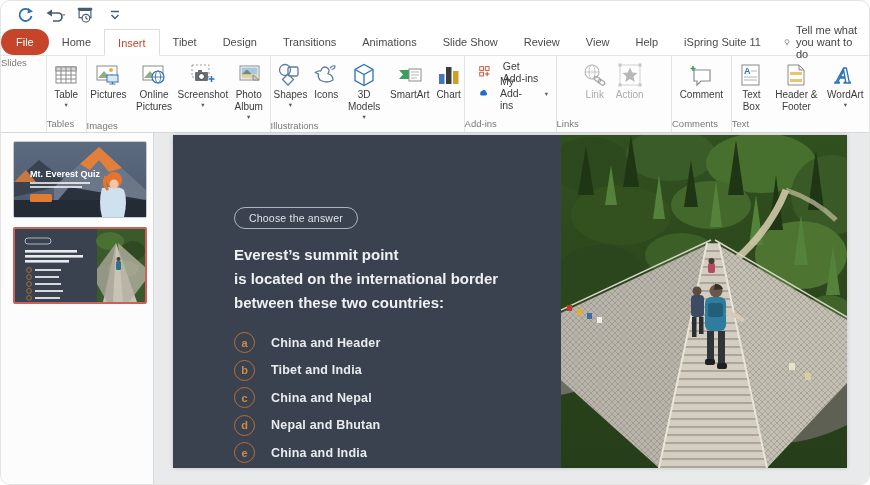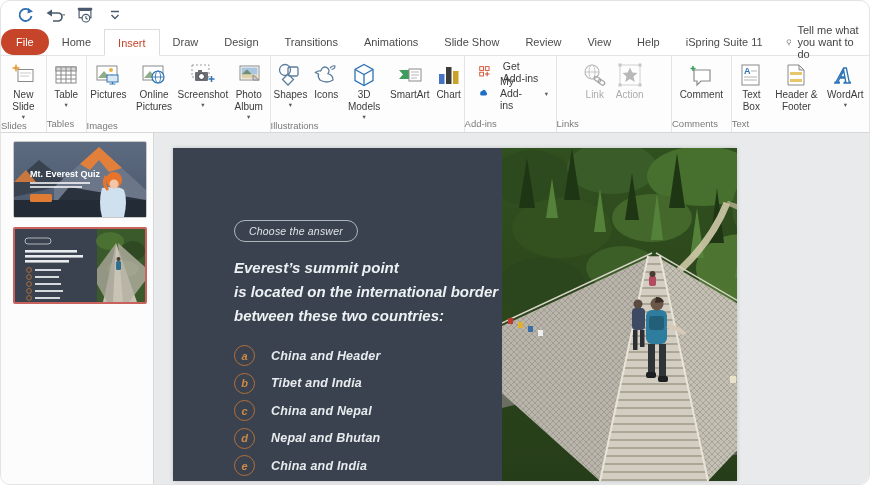--- a/index.html
+++ b/index.html
@@ -26,22 +26,22 @@
   .bigbtn.disabled .blabel{color:#ababab;}
   .caret{font-size:6.5px;color:#5a5a5a;line-height:5px;margin-top:1px;}
   .smallbtn{display:flex;align-items:center;gap:13px;font-size:10.5px;color:#3c3c3c;height:21px;padding:0 4px;cursor:pointer;}
   .addins .rbody{flex-direction:column;justify-content:flex-start;align-items:flex-start;padding:5px 8px 0 10px;}
   
   .content{display:flex;height:353px;}
   .thumbs{width:153px;background:#fcfcfc;border-right:1px solid #d8d8d8;padding:8px 7px 0 12px;}
   .thumb{width:134px;height:77px;border:1px solid #c9c9c9;border-radius:2px;overflow:hidden;margin-bottom:9px;cursor:pointer;}
   .thumb.selected{border:2px solid #c9625c;}
   .canvas{flex:1;background:#e9eaeb;position:relative;}
-  .slide{position:absolute;left:19px;top:15px;width:564px;height:333px;display:flex;
-         box-shadow:0 0 4px rgba(0,0,0,.18);font-style:italic;}
+  .slide{position:absolute;left:19px;top:2px;width:674px;height:333px;display:flex;
+         box-shadow:0 0 4px rgba(0,0,0,.18);}
   .qpanel{width:388px;background:#39424E;color:#eef1f3;padding:72px 0 0 61px;}
   .pill{display:inline-block;font-size:10.5px;color:#dfe3e6;border:1px solid #aeb5bc;border-radius:11px;
         padding:4px 14px;letter-spacing:.2px;cursor:pointer;}
   .question{margin-top:14px;font-size:15px;font-weight:bold;line-height:24px;color:#eef1f3;cursor:pointer;}
   .opts{margin-top:17px;}
   .opt{display:flex;align-items:center;height:21px;margin-bottom:6.5px;cursor:pointer;}
   .badge{width:21px;height:21px;border:1.5px solid #b5703a;border-radius:50%;color:#cf8a4a;
          font-size:11px;font-weight:bold;display:flex;align-items:center;justify-content:center;}
   .optlabel{margin-left:16px;font-size:12.5px;font-weight:600;color:#e9ecee;letter-spacing:.2px;}
   .photo{width:286px;height:333px;overflow:hidden;cursor:pointer;}
@@ -78,21 +78,21 @@
           <line x1="1" y1="1.5" x2="9" y2="1.5" stroke="#4a5b6e" stroke-width="1.4"></line>
           <polyline points="1.5,5 5,8.5 8.5,5" stroke="#4a5b6e" stroke-width="1.4" fill="none"></polyline>
         </svg>
     </span>
   </div>
 
   <div class="tabs">
     <span class="tab file">File</span>
     <span class="tab">Home</span>
     <span class="tab active">Insert</span>
-    <span class="tab">Draw</span>
+    <span class="tab">Tibet</span>
     <span class="tab">Design</span>
     <span class="tab">Transitions</span>
     <span class="tab">Animations</span>
     <span class="tab">Slide Show</span>
     <span class="tab">Review</span>
     <span class="tab">View</span>
     <span class="tab">Help</span>
     <span class="tab">iSpring Suite 11</span>
     <span class="tellme">
       <svg width="13" height="15" viewBox="0 0 13 15">
@@ -100,34 +100,20 @@
           <line x1="4.8" y1="11" x2="8.2" y2="11" stroke="#555" stroke-width="1.2"></line>
           <line x1="5.3" y1="13" x2="7.7" y2="13" stroke="#555" stroke-width="1.2"></line>
         </svg>
       <span>Tell me what you want to do</span>
     </span>
   </div>
 
   <div class="ribbon">
 
     <div class="rgroup" style="width:46px">
-      <div class="rbody">
-        <div class="bigbtn" style="width:44px">
-          <span class="bicon">
-            <svg width="26" height="26" viewBox="0 0 26 26">
-                <polygon points="6,1.5 7.2,4.8 10.5,6 7.2,7.2 6,10.5 4.8,7.2 1.5,6 4.8,4.8" fill="#E8A33D"></polygon>
-                <rect x="8" y="7.5" width="15" height="12" fill="#fff" stroke="#8a8a8a"></rect>
-                <line x1="10" y1="11" x2="21" y2="11" stroke="#c9c9c9"></line>
-                <line x1="10" y1="14" x2="19" y2="14" stroke="#c9c9c9"></line>
-              </svg>
-          </span>
-          <span class="blabel">New Slide</span>
-          <span class="caret">▾</span>
-        </div>
-      </div>
       <div class="rlabel">Slides</div>
     </div>
 
     <div class="rgroup" style="width:40px">
       <div class="rbody">
         <div class="bigbtn" style="width:38px">
           <span class="bicon">
             <svg width="26" height="26" viewBox="0 0 26 26">
                 <rect x="3" y="5" width="20" height="16" fill="#fff" stroke="#8a8a8a"></rect>
                 <rect x="3" y="5" width="20" height="4" fill="#d9d9d9" stroke="#8a8a8a"></rect>

